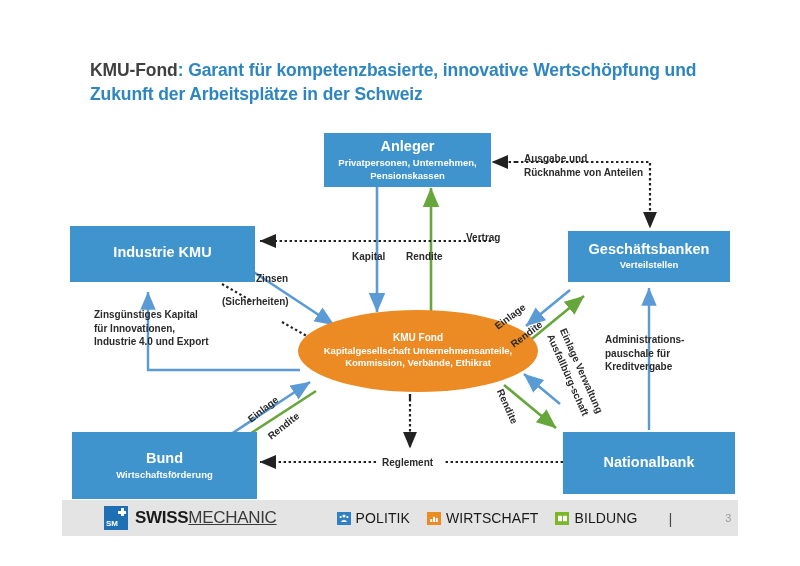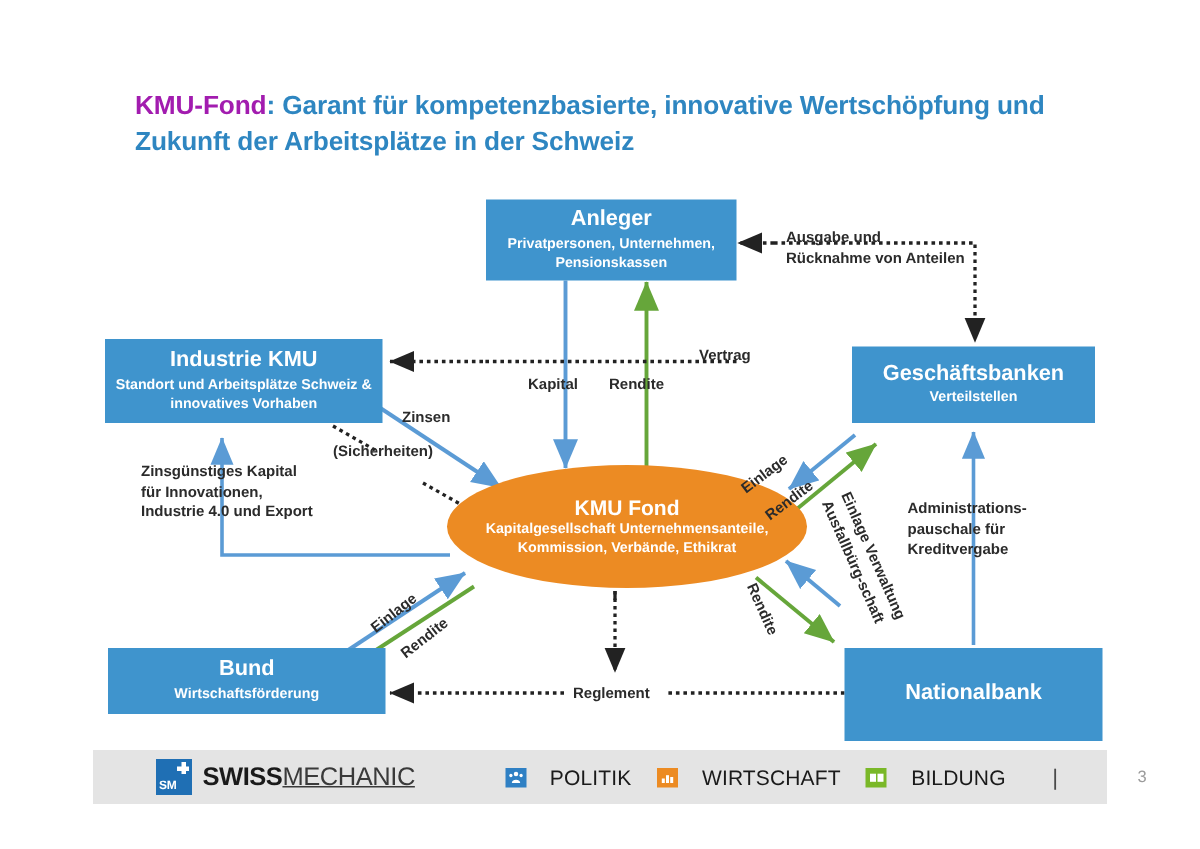--- a/index.html
+++ b/index.html
@@ -24,21 +24,21 @@
   #title {
     position: absolute;
     left: 90px; top: 58px;
     width: 640px;
     font-size: 17.5px;
     font-weight: bold;
     line-height: 1.38;
     color: #2e86c1;
     letter-spacing: -0.1px;
   }
-  #title .accent { color: #a21caf; }
+  #title .accent { color: #404040; }
 
   
   #wires {
     position: absolute;
     left: 0; top: 0;
     width: 800px; height: 566px;
     pointer-events: none;
   }
 
   
@@ -61,63 +61,63 @@
   }
   .node .n-sub {
     font-size: 9.5px;
     font-weight: bold;
     line-height: 1.33;
   }
 
   #node-anleger      { left: 324px; top: 133px; width: 167px; height: 54px; }
   #node-industrie    { left: 70px;  top: 226px; width: 185px; height: 56px; align-items: center; }
   #node-banken       { left: 568px; top: 231px; width: 162px; height: 51px; }
-  #node-bund         { left: 72px;  top: 432px; width: 185px; height: 44px; }
+  #node-bund         { left: 72px;  top: 432px; width: 185px; height: 67px; }
   #node-nationalbank { left: 563px; top: 432px; width: 172px; height: 62px; }
 
   #node-banken .n-title, #node-nationalbank .n-title { margin-bottom: 1px; }
 
   
   #node-fond {
     position: absolute;
     left: 298px; top: 310px;
     width: 240px; height: 82px;
     background: #ec8b23;
     border-radius: 50%;
     color: #ffffff;
     display: flex;
     flex-direction: column;
     align-items: center;
     justify-content: center;
     text-align: center;
     padding: 2px 8px;
   }
   #node-fond .n-title {
-    font-size: 14px; font-weight: bold; line-height: 1.15; margin-bottom: 1px;
+    font-size: 10px; font-weight: bold; line-height: 1.15; margin-bottom: 1px;
   }
   #node-fond .n-sub {
     font-size: 9.5px; font-weight: bold; line-height: 1.34;
   }
 
   
   .lbl {
     position: absolute;
     color: #2b2b2b;
     font-size: 10px;
     font-weight: bold;
     line-height: 1.35;
     white-space: pre-line;
   }
   .lbl.rot { white-space: nowrap; transform-origin: 0 0; }
 
   #lbl-ausgabe     { left: 524px; top: 152px; }
   #lbl-vertrag     { left: 466px; top: 231px; }
   #lbl-kapital     { left: 352px; top: 250px; }
   #lbl-rendite-top { left: 406px; top: 250px; }
-  #lbl-zinsen      { left: 268px; top: 272px; }
+  #lbl-zinsen      { left: 256px; top: 272px; }
   #lbl-sicher      { left: 222px; top: 295px; }
   #lbl-zinsguenst  { left: 94px;  top: 308px; }
   #lbl-admin       { left: 605px; top: 333px; }
   #lbl-reglement   { left: 382px; top: 456px; }
 
   
   #lbl-einlage-ne  { left: 492px; top: 322px; transform: rotate(-37deg); }
   #lbl-rendite-ne  { left: 508px; top: 340px; transform: rotate(-37deg); }
   #lbl-einlage-sw  { left: 245px; top: 415px; transform: rotate(-38deg); }
   #lbl-rendite-sw  { left: 265px; top: 432px; transform: rotate(-38deg); }
@@ -161,21 +161,21 @@
   .sm-mark .sm-cross:after  { left: 0; top: 3px; width: 8px; height: 2.5px; }
   #brand-text { font-size: 17px; letter-spacing: -0.3px; color: #1a1a1a; }
   #brand-text .b-bold { font-weight: bold; }
   #brand-text .b-light { font-weight: normal; color: #3a3a3a; text-decoration: underline; }
 
   #footer-tags {
     display: flex; align-items: center;
     margin-left: 60px;
     gap: 17px;
   }
-  .tag { display: flex; align-items: center; gap: 16px; }
+  .tag { display: flex; align-items: center; gap: 5px; }
   .tag-ic {
     width: 14px; height: 13px;
     display: flex; align-items: center; justify-content: center;
     font-size: 9px; color: #ffffff; line-height: 1;
     flex: none;
   }
   .tag-label {
     font-size: 14px; color: #1a1a1a; letter-spacing: 0.1px;
   }
   #footer-divider {
@@ -277,22 +277,20 @@
   </svg>
 
   <div class="node" id="node-anleger">
     <div class="n-title">Anleger</div>
     <div class="n-sub">Privatpersonen, Unternehmen,
 Pensionskassen</div>
   </div>
 
   <div class="node" id="node-industrie">
     <div class="n-title">Industrie KMU</div>
-    <div class="n-sub">Standort und Arbeitsplätze
-Schweiz  &amp; innovatives Vorhaben</div>
   </div>
 
   <div class="node" id="node-banken">
     <div class="n-title">Geschäftsbanken</div>
     <div class="n-sub">Verteilstellen</div>
   </div>
 
   <div id="node-fond">
     <div class="n-title">KMU Fond</div>
     <div class="n-sub">Kapitalgesellschaft

